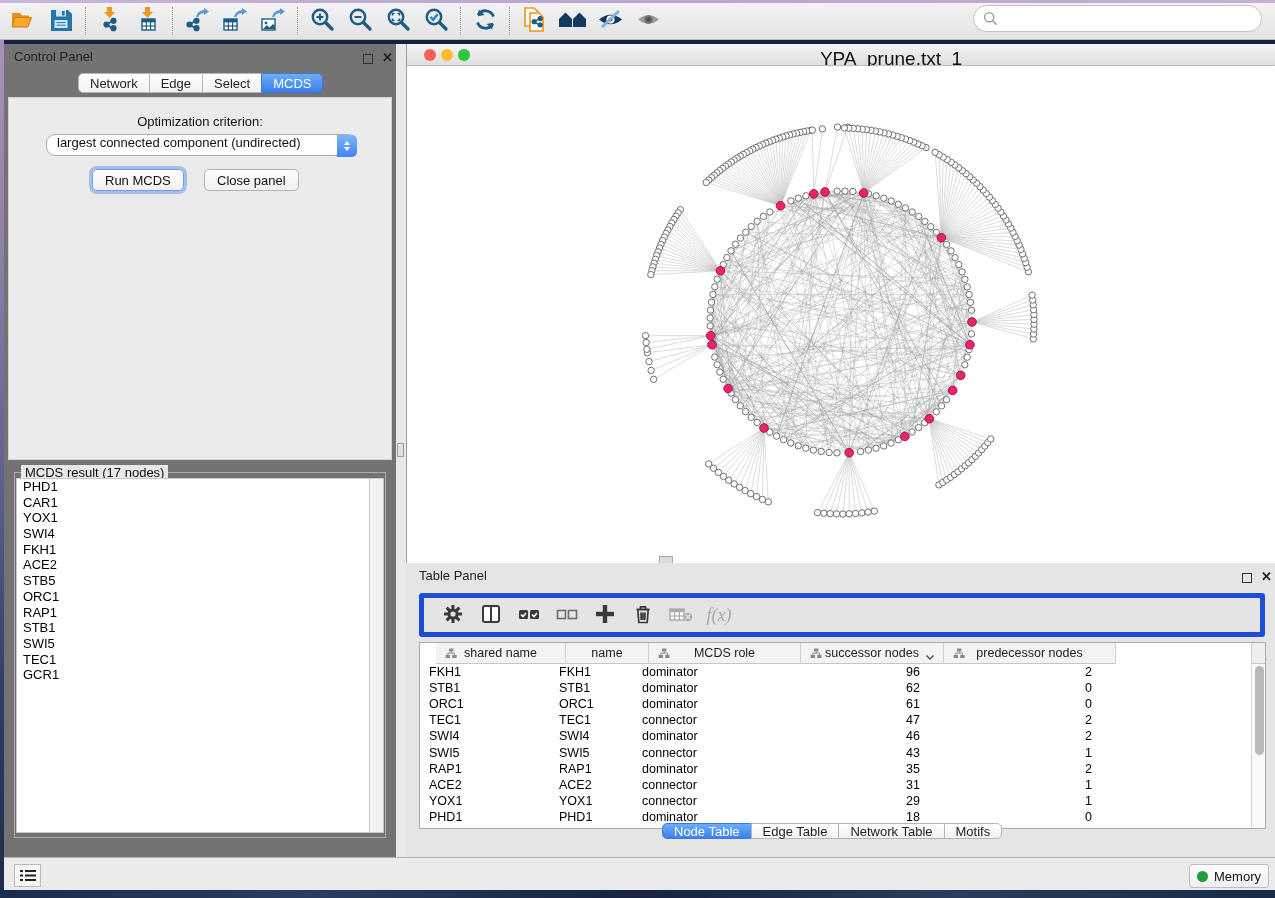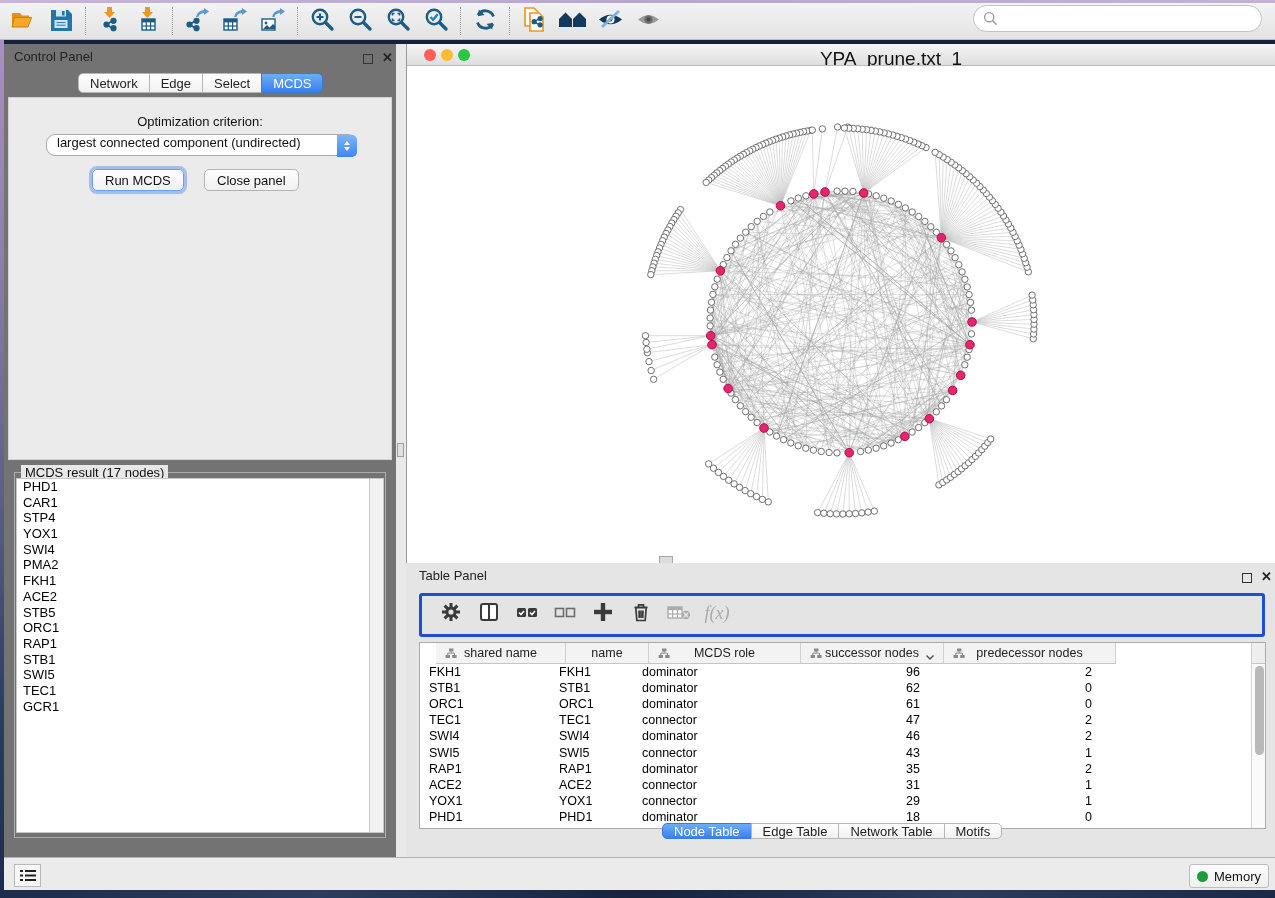--- a/index.html
+++ b/index.html
@@ -71,21 +71,21 @@
               background:linear-gradient(#f5f5f5,#dedede); border-bottom:1px solid #bdbdbd; }
   .tlight { position:absolute; top:5px; width:12px; height:12px; border-radius:50%; }
   .netname { position:absolute; left:484px; top:4px; transform:translateX(-50%); font-size:19px; color:#111; }
   .netcanvas { position:absolute; left:0; top:22px; width:869px; height:497px; background:#fff; }
   .hhandle { position:absolute; left:252px; top:512px; width:14px; height:8px; background:#dcdcdc;
              border:1px solid #a8a8a8; }
 
   
   .tpanel { position:absolute; left:406px; top:563px; width:869px; height:294px; background:#e5e5e5; }
   .ttoolbar { position:absolute; left:13px; top:30px; width:846px; height:44px; background:#e4e4e4;
-              border:3px solid #1d4ed8; border-radius:3px; display:flex; align-items:flex-start; padding-left:12px; }
+              border:5px solid #1d4ed8; border-radius:3px; display:flex; align-items:flex-end; padding-left:12px; }
   .ttb { width:34px; height:34px; border:none; background:transparent; display:flex; align-items:center;
          justify-content:center; margin-right:4px; }
   .fxlabel { font-family:"Liberation Serif", serif; font-style:italic; font-size:18px; color:#a9a9a9; }
   .tablebox { position:absolute; left:13px; top:79px; width:847px; height:187px; background:#fff;
               border:1px solid #ababab; }
   .thead { position:absolute; left:16px; top:0; height:21px; display:flex; background:#f3f3f3; }
   .thcell { position:relative; height:21px; background:#f3f3f3; border-right:1px solid #cfcfcf;
             border-bottom:1px solid #c6c6c6; display:flex; align-items:center; justify-content:center;
             font-size:12.5px; color:#222; }
   .thcell .treeic { position:absolute; left:9px; top:5px; }
@@ -313,24 +313,22 @@
       </div>
       <button class="pushbtn focusring" style="left:83px; top:71px;">Run MCDS</button>
       <button class="pushbtn" style="left:195px; top:71px;">Close panel</button>
     </div>
 
     <div class="groupbox">
       <span class="grouplegend">MCDS result (17 nodes)</span>
       <div class="mcdslist" id="mcds-list">
           <div class="li">PHD1</div>
           <div class="li">CAR1</div>
-          <div class="li">STP4</div>
           <div class="li">YOX1</div>
           <div class="li">SWI4</div>
-          <div class="li">PMA2</div>
           <div class="li">FKH1</div>
           <div class="li">ACE2</div>
           <div class="li">STB5</div>
           <div class="li">ORC1</div>
           <div class="li">RAP1</div>
           <div class="li">STB1</div>
           <div class="li">SWI5</div>
           <div class="li">TEC1</div>
           <div class="li">GCR1</div>
         </div>

